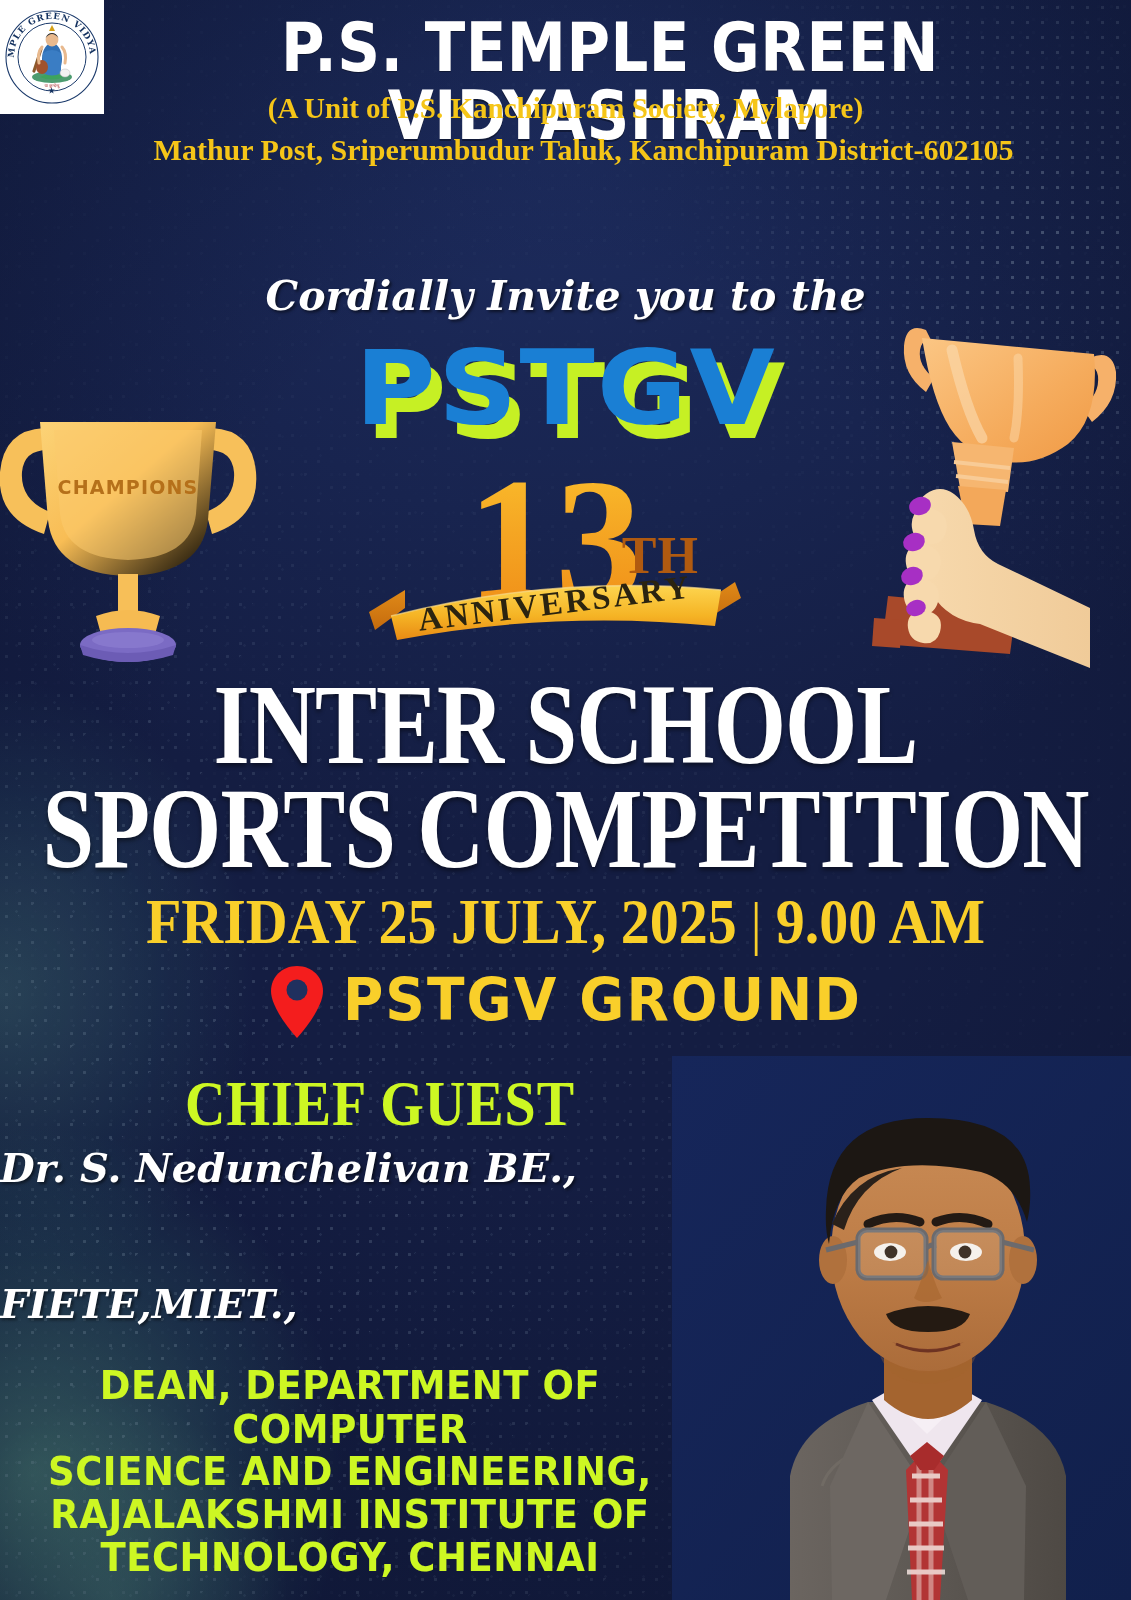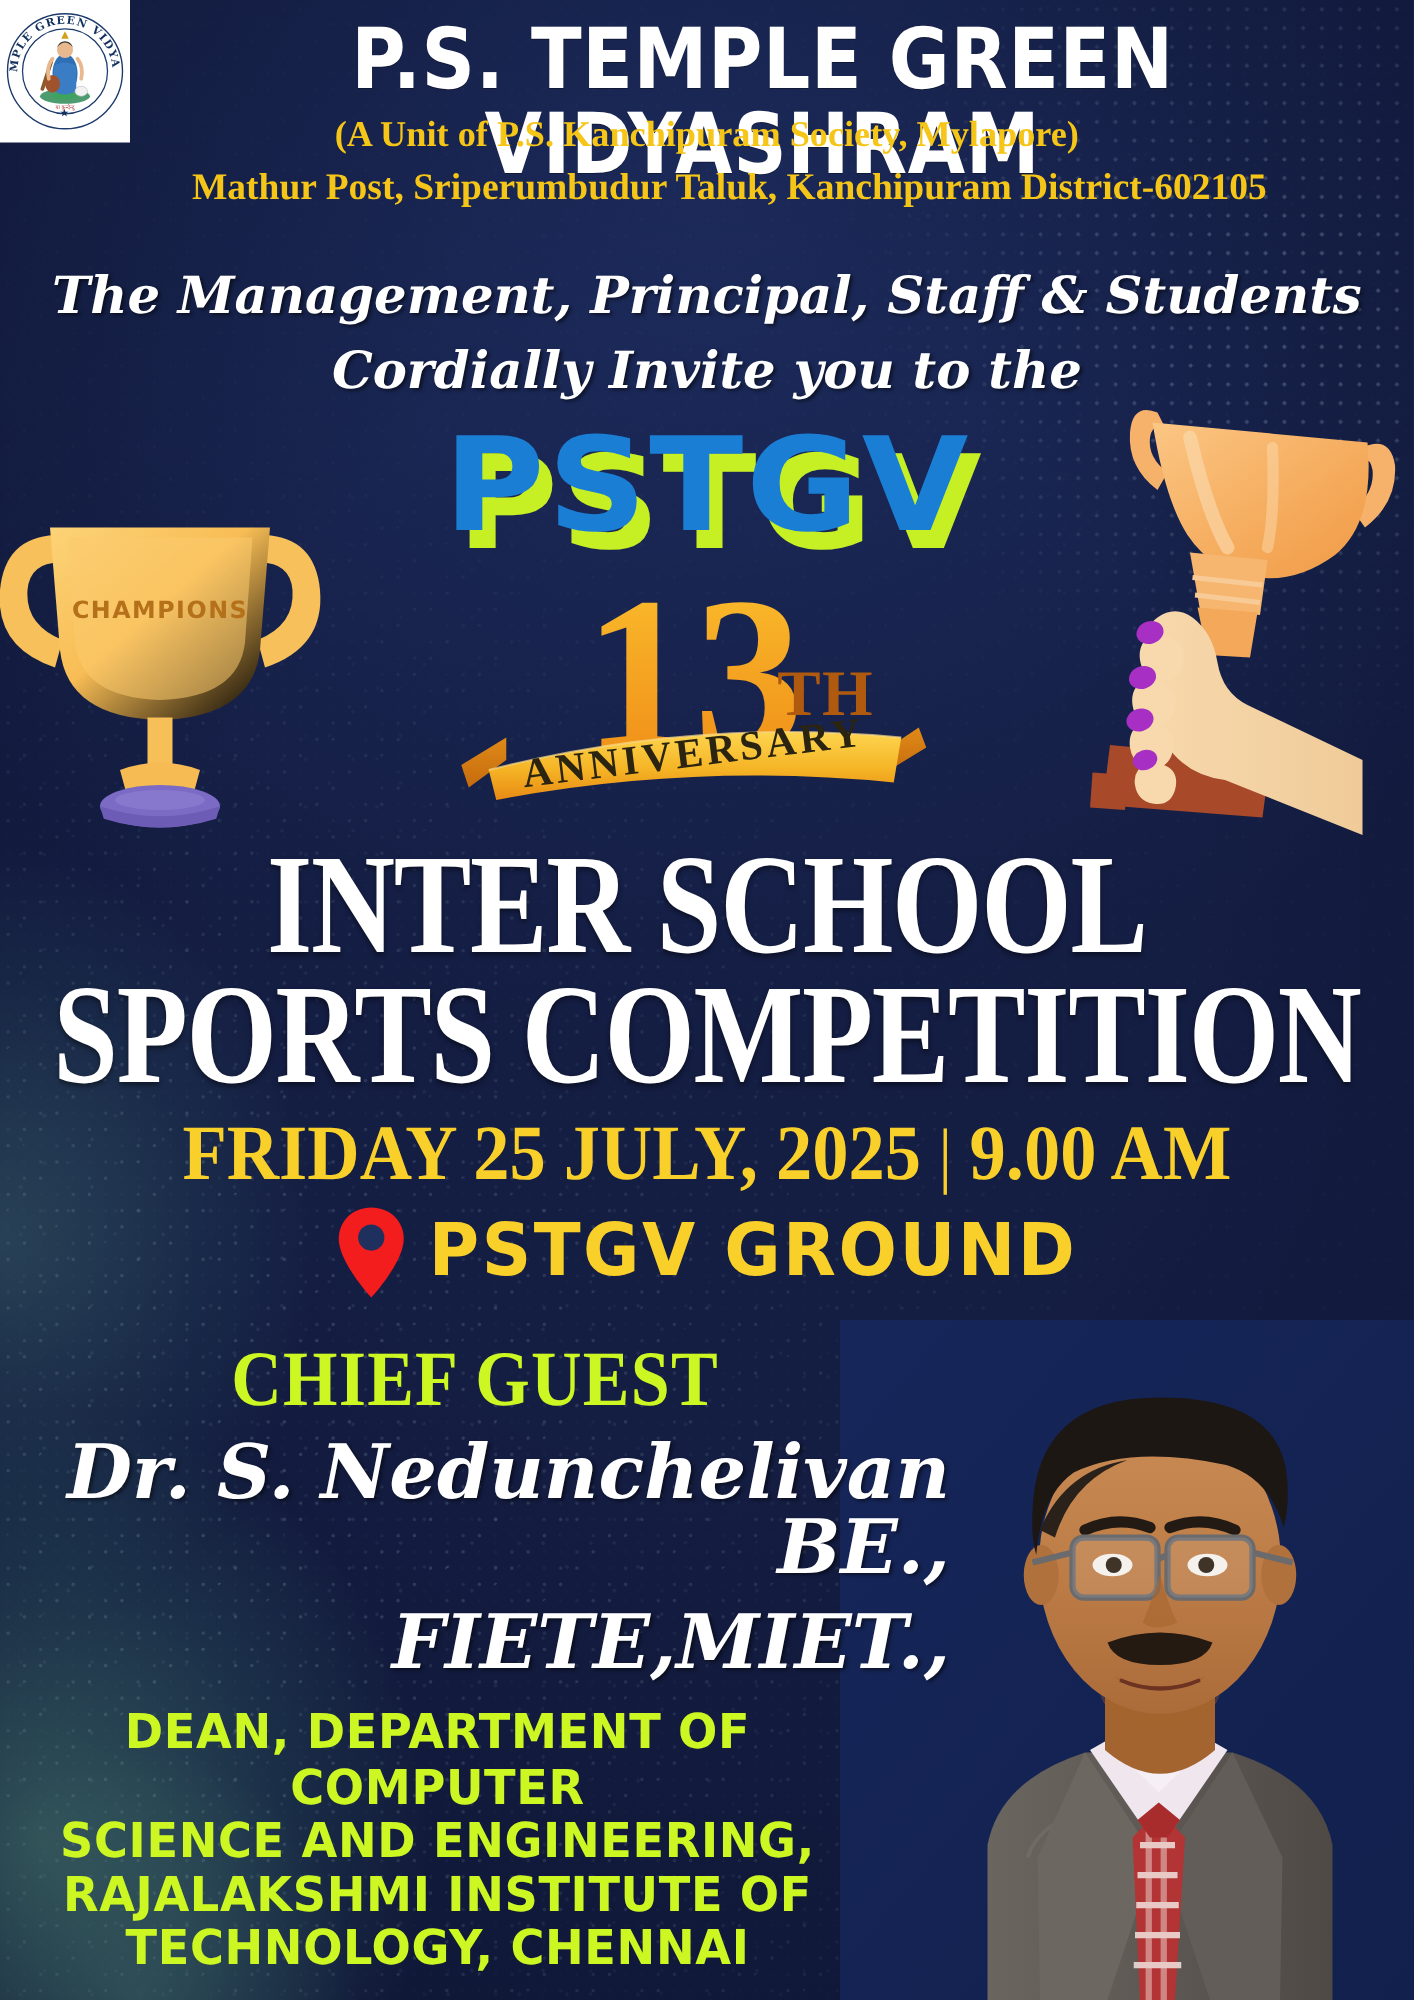--- a/index.html
+++ b/index.html
@@ -179,23 +179,23 @@
   }
 
   
   .cg-title{
     position:absolute; left:0; top:1068px; width:760px; text-align:center;
     color:#cdf723; font-family:"Liberation Serif", serif; font-weight:bold;
     font-size:56px; letter-spacing:1px;
     transform:scaleY(1.12); transform-origin:center top;
   }
   .cg-name{
-    position:absolute; left:0; width:760px; text-align:right;
+    position:absolute; left:0; width:760px; text-align:left;
     color:#ffffff; font-family:"DejaVu Serif", serif; font-weight:bold;
-    font-style:italic; font-size:60px; line-height:1;
+    font-style:italic; font-size:40px; line-height:1;
     text-shadow:2px 2px 3px rgba(0,0,0,.5);
   }
   .cg-name.n1{ top:1148px; }
   .cg-name.n2{ top:1228px; }
   .cg-name.n3{ top:1284px; }
 
   .cg-desig{
     position:absolute; left:0; top:1366px; width:700px; text-align:center;
     color:#cdf723; font-family:"DejaVu Sans", sans-serif; font-weight:bold;
     font-size:37px; line-height:1.16; letter-spacing:.5px;
@@ -249,21 +249,20 @@
         <ellipse cx="63" cy="66" rx="5" ry="4" fill="#f2f2f2" stroke="#bbb" stroke-width=".5"></ellipse>
       </g>
       <text x="50" y="80" font-family="DejaVu Sans, sans-serif" font-size="4.2" fill="#a33" text-anchor="middle">या कुन्देन्दु</text>
     </svg>
   </div>
 
   <div class="school-name">P.S. TEMPLE GREEN VIDYASHRAM</div>
   <div class="unit-line">(A Unit of P.S. Kanchipuram Society, Mylapore)</div>
   <div class="addr-line">Mathur Post, Sriperumbudur Taluk, Kanchipuram District-602105</div>
 
-  <div class="invite l1">The Management, Principal, Staff &amp; Students</div>
   <div class="invite l2">Cordially Invite you to the</div>
 
   <div class="pstgv-wrap">
     <div class="pstgv">
       <span class="shadow">PSTGV</span>
       <span class="front">PSTGV</span>
     </div>
   </div>
 
   <div class="anniv">

